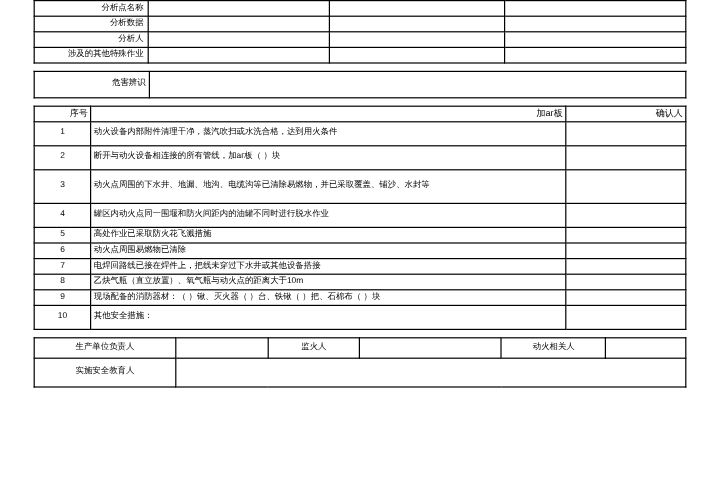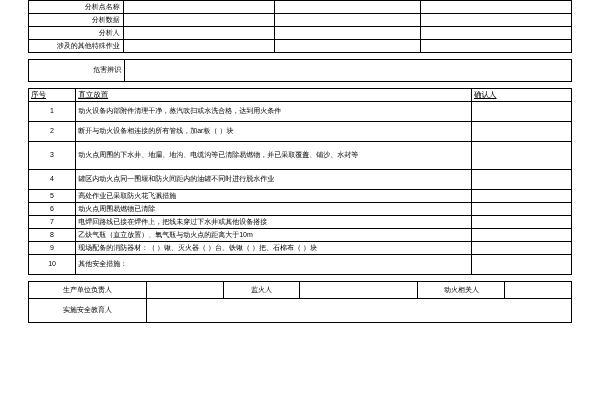--- a/index.html
+++ b/index.html
@@ -39,23 +39,22 @@
     text-align: right;
     padding-right: 3px;
     white-space: nowrap;
   }
   .ctr {
     text-align: center;
   }
   .blank {
   }
   .hdr {
-    text-align: left;
+    text-align: right;
     font-size: 7.5px;
-    text-decoration: underline;
   }
   .h-top { height: 13px; }
   .h-haz { height: 22px; }
   .h-row { height: 13px; }
   .h-row2 { height: 20px; }
   .h-row3 { height: 28px; }
   .h-sign { height: 17px; }
   .h-sign2 { height: 24px; }
   .spacer { height: 6px; }
 </style>
@@ -103,21 +102,21 @@
       </tr>
     </tbody>
   </table>
 
   <div class="spacer"></div>
 
   <table>
     <tbody>
       <tr class="h-row">
         <td class="hdr" style="width:8%">序号</td>
-        <td class="hdr" style="width:74%">直立放置</td>
+        <td class="hdr" style="width:74%">加аг板</td>
         <td class="hdr" style="width:18%">确认人</td>
       </tr>
       <tr class="h-row2">
         <td class="ctr">1</td>
         <td>动火设备内部附件清理干净，蒸汽吹扫或水洗合格，达到用火条件</td>
         <td class="blank"></td>
       </tr>
       <tr class="h-row2">
         <td class="ctr">2</td>
         <td>断开与动火设备相连接的所有管线，加аг板（   ）块</td>

